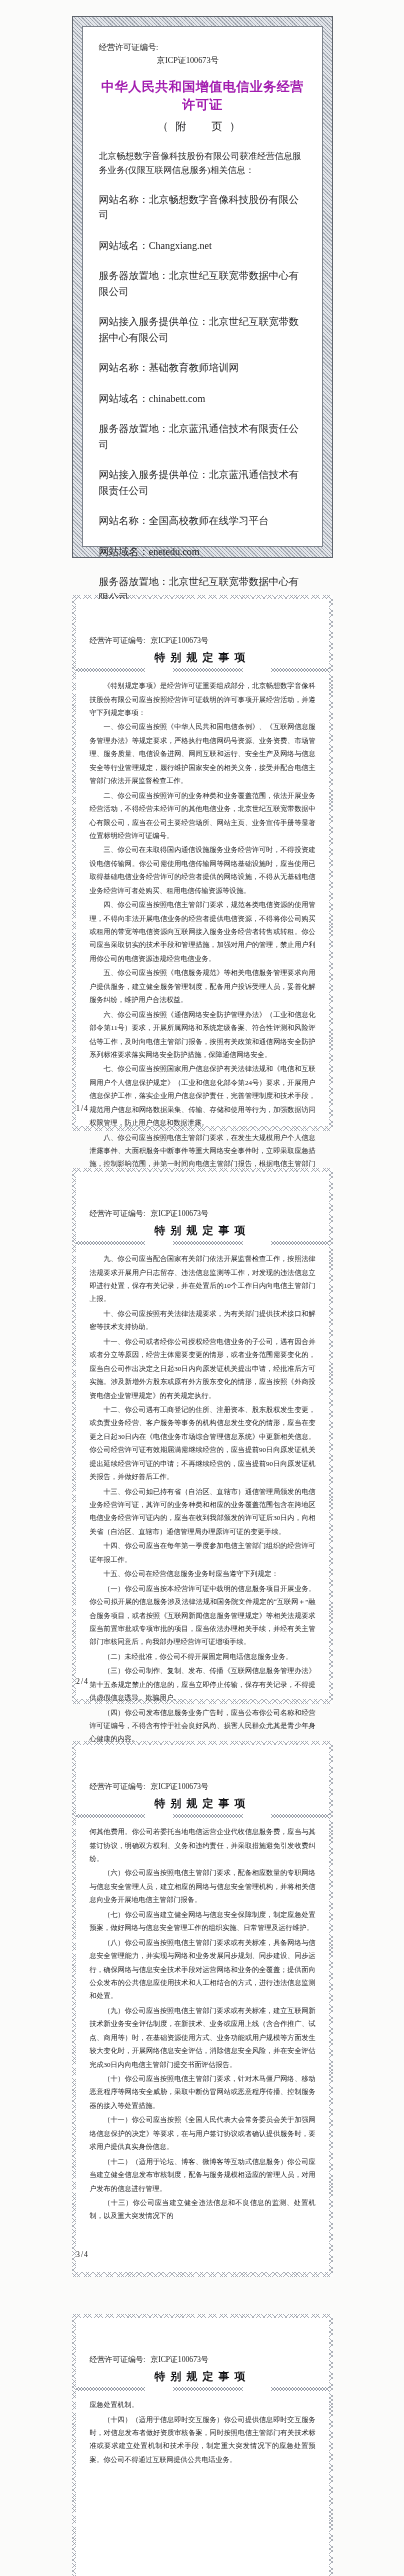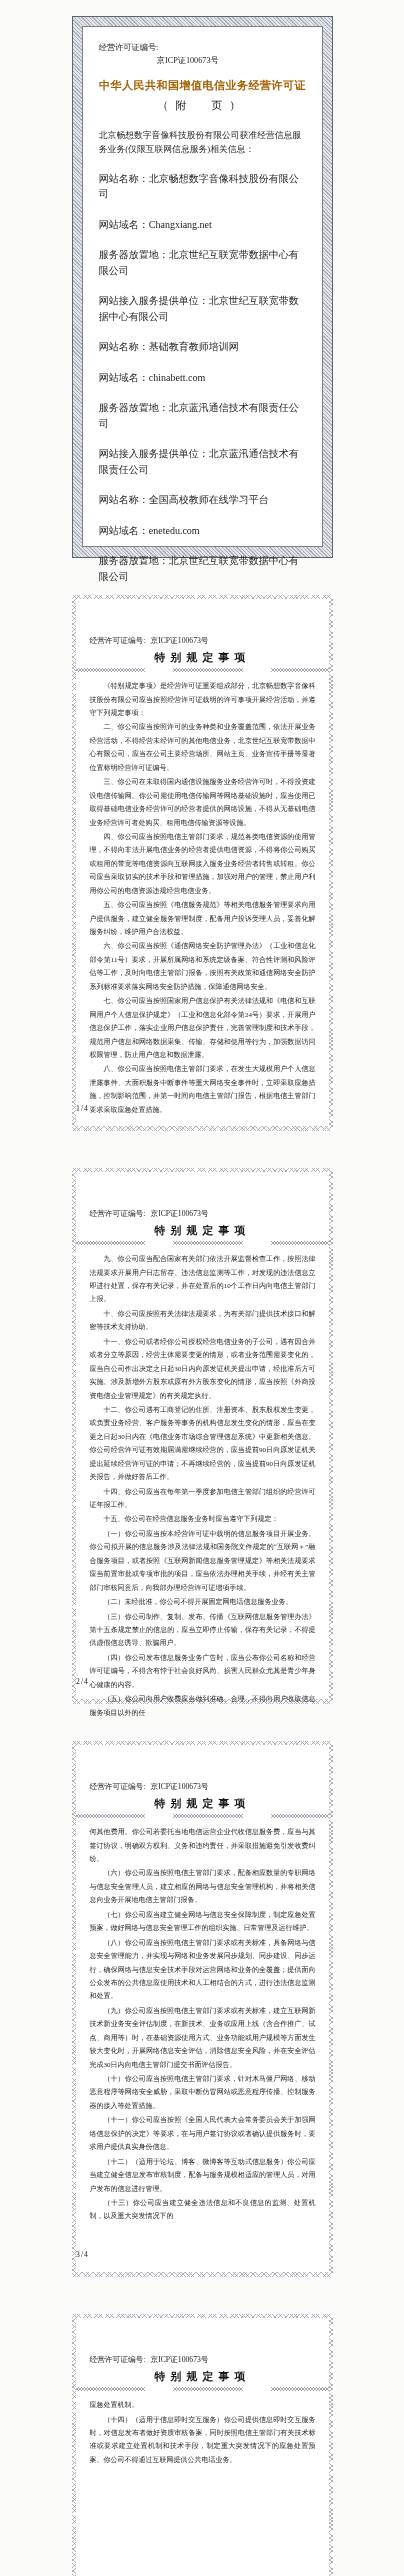--- a/index.html
+++ b/index.html
@@ -24,22 +24,22 @@
   }
   .cert-inner {
     background: #ffffff;
     border: 0.5px solid #7d838c;
     height: 100%;
     padding: 15.5px 15.5px 12.4px 15.5px;
   }
   .lic-label-1 { font-size: 8.2px; color: #222; }
   .lic-number-1 { font-size: 8.2px; margin: 1.5px 0 0 58px; color: #222; }
   .cert-title {
-    font-size: 11px; font-weight: bold; text-align: center;
-    letter-spacing: 0.5px; margin-top: 12.4px; color: #a16207;
+    font-size: 13px; font-weight: bold; text-align: center;
+    letter-spacing: 0.5px; margin-top: 12.4px; color: #a21caf;
   }
   .cert-subtitle {
     font-size: 10.8px; font-weight: normal; text-align: center;
     letter-spacing: 7.2px; margin-top: 6.2px; color: #17171a;
   }
   .cert-body { margin-top: 14.4px; }
   .cert-intro { font-size: 8.8px; line-height: 1.6; margin-bottom: 6.2px; }
   .p1-entry { font-size: 10px; line-height: 1.55; margin: 15px 0; }
 
   
@@ -114,20 +114,21 @@
   <div class="prov-frame">
     <div class="prov-inner">
       <div class="lic-row">
         <span>经营许可证编号:</span>
         <span class="num">京ICP证100673号</span>
       </div>
       <div class="prov-title">特别规定事项</div>
       <div class="zigzag-rule"></div>
       <div>
           <p class="body-par">《特别规定事项》是经营许可证重要组成部分，北京畅想数字音像科技股份有限公司应当按照经营许可证载明的许可事项开展经营活动，并遵守下列规定事项：</p>
+          <p class="body-par">一、你公司应当按照《中华人民共和国电信条例》、《互联网信息服务管理办法》等规定要求，严格执行电信网码号资源、业务资费、市场管理、服务质量、电信设备进网、网间互联和运行、安全生产及网络与信息安全等行业管理规定，履行维护国家安全的相关义务，接受并配合电信主管部门依法开展监督检查工作。</p>
           <p class="body-par">二、你公司应当按照许可的业务种类和业务覆盖范围，依法开展业务经营活动，不得经营未经许可的其他电信业务，北京世纪互联宽带数据中心有限公司，应当在公司主要经营场所、网站主页、业务宣传手册等显著位置标明经营许可证编号。</p>
           <p class="body-par">三、你公司在未取得国内通信设施服务业务经营许可时，不得投资建设电信传输网。你公司需使用电信传输网等网络基础设施时，应当使用已取得基础电信业务经营许可的经营者提供的网络设施，不得从无基础电信业务经营许可者处购买、租用电信传输资源等设施。</p>
           <p class="body-par">四、你公司应当按照电信主管部门要求，规范各类电信资源的使用管理，不得向非法开展电信业务的经营者提供电信资源，不得将你公司购买或租用的带宽等电信资源向互联网接入服务业务经营者转售或转租。你公司应当采取切实的技术手段和管理措施，加强对用户的管理，禁止用户利用你公司的电信资源违规经营电信业务。</p>
           <p class="body-par">五、你公司应当按照《电信服务规范》等相关电信服务管理要求向用户提供服务，建立健全服务管理制度，配备用户投诉受理人员，妥善化解服务纠纷，维护用户合法权益。</p>
           <p class="body-par">六、你公司应当按照《通信网络安全防护管理办法》（工业和信息化部令第11号）要求，开展所属网络和系统定级备案、符合性评测和风险评估等工作，及时向电信主管部门报备，按照有关政策和通信网络安全防护系列标准要求落实网络安全防护措施，保障通信网络安全。</p>
           <p class="body-par">七、你公司应当按照国家用户信息保护有关法律法规和《电信和互联网用户个人信息保护规定》（工业和信息化部令第24号）要求，开展用户信息保护工作，落实企业用户信息保护责任，完善管理制度和技术手段，规范用户信息和网络数据采集、传输、存储和使用等行为，加强数据访问权限管理，防止用户信息和数据泄露。</p>
           <p class="body-par">八、你公司应当按照电信主管部门要求，在发生大规模用户个人信息泄露事件、大面积服务中断事件等重大网络安全事件时，立即采取应急措施，控制影响范围，并第一时间向电信主管部门报告，根据电信主管部门要求采取应急处置措施。</p>
         </div>
       <div class="page-num">1/4</div>
     </div>
@@ -141,20 +142,21 @@
         <span>经营许可证编号:</span>
         <span class="num">京ICP证100673号</span>
       </div>
       <div class="prov-title">特别规定事项</div>
       <div class="zigzag-rule"></div>
       <div>
           <p class="body-par">九、你公司应当配合国家有关部门依法开展监督检查工作，按照法律法规要求开展用户日志留存、违法信息监测等工作，对发现的违法信息立即进行处置，保存有关记录，并在处置后的10个工作日内向电信主管部门上报。</p>
           <p class="body-par">十、你公司应按照有关法律法规要求，为有关部门提供技术接口和解密等技术支持协助。</p>
           <p class="body-par">十一、你公司或者经你公司授权经营电信业务的子公司，遇有因合并或者分立等原因，经营主体需要变更的情形，或者业务范围需要变化的，应当自公司作出决定之日起30日内向原发证机关提出申请，经批准后方可实施。涉及新增外方股东或原有外方股东变化的情形，应当按照《外商投资电信企业管理规定》的有关规定执行。</p>
           <p class="body-par">十二、你公司遇有工商登记的住所、注册资本、股东股权发生变更，或负责业务经营、客户服务等事务的机构信息发生变化的情形，应当在变更之日起30日内在《电信业务市场综合管理信息系统》中更新相关信息。你公司经营许可证有效期届满需继续经营的，应当提前90日向原发证机关提出延续经营许可证的申请；不再继续经营的，应当提前90日向原发证机关报告，并做好善后工作。</p>
+          <p class="body-par">十三、你公司如已持有省（自治区、直辖市）通信管理局颁发的电信业务经营许可证，其许可的业务种类和相应的业务覆盖范围包含在跨地区电信业务经营许可证内的，应当在收到我部颁发的许可证后30日内，向相关省（自治区、直辖市）通信管理局办理原许可证的变更手续。</p>
           <p class="body-par">十四、你公司应当在每年第一季度参加电信主管部门组织的经营许可证年报工作。</p>
           <p class="body-par">十五、你公司在经营信息服务业务时应当遵守下列规定：</p>
           <p class="body-par">（一）你公司应当按本经营许可证中载明的信息服务项目开展业务。你公司拟开展的信息服务涉及法律法规和国务院文件规定的“互联网＋”融合服务项目，或者按照《互联网新闻信息服务管理规定》等相关法规要求应当前置审批或专项审批的项目，应当依法办理相关手续，并经有关主管部门审核同意后，向我部办理经营许可证增项手续。</p>
           <p class="body-par">（二）未经批准，你公司不得开展固定网电话信息服务业务。</p>
           <p class="body-par">（三）你公司制作、复制、发布、传播《互联网信息服务管理办法》第十五条规定禁止的信息的，应当立即停止传输，保存有关记录，不得提供虚假信息诱导、欺骗用户。</p>
           <p class="body-par">（四）你公司发布信息服务业务广告时，应当公布你公司名称和经营许可证编号，不得含有悖于社会良好风尚、损害人民群众尤其是青少年身心健康的内容。</p>
           <p class="body-par">（五）你公司向用户收费应当做到准确、合理，不得向用户收取信息服务项目以外的任</p>
         </div>
       <div class="page-num">2/4</div>
     </div>

